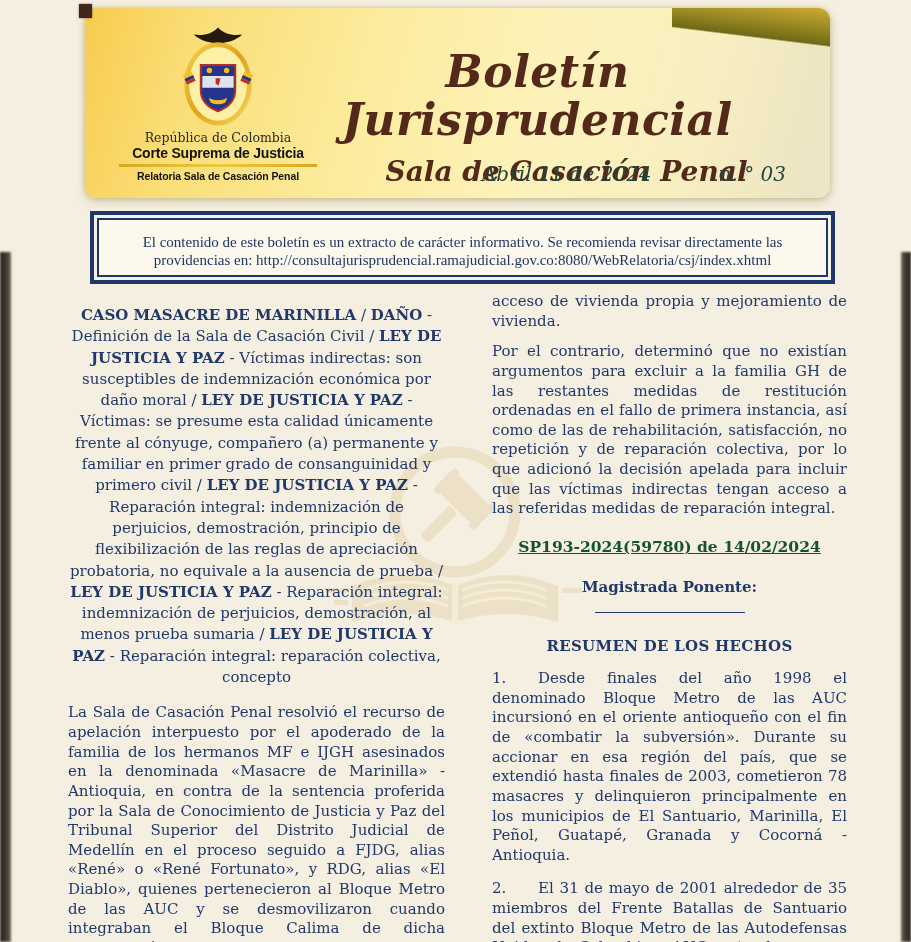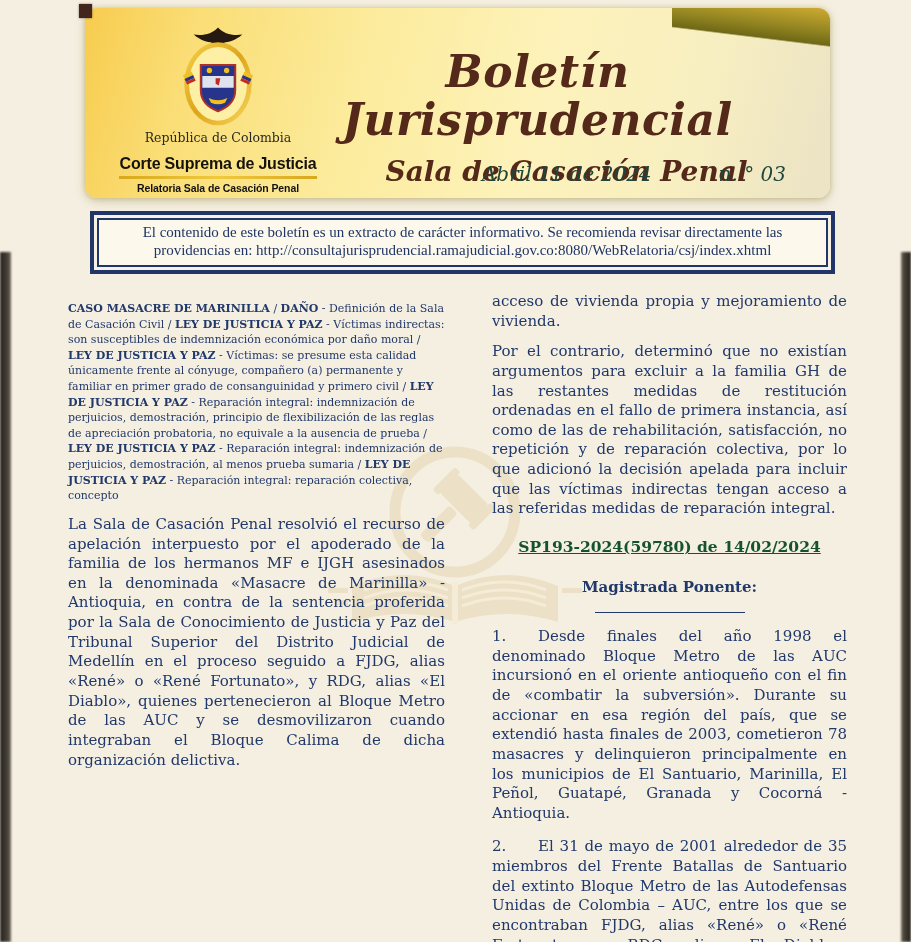--- a/index.html
+++ b/index.html
@@ -23,21 +23,21 @@
   #banner .wedge{
     position:absolute;right:0;top:0;width:158px;height:66px;
     border-top-right-radius:12px;
     background:linear-gradient(187deg,#cfab32 0%,#978822 26%,#6f6816 44%,rgba(0,0,0,0) 46%);
   }
   #corner-square{position:absolute;left:79px;top:4px;width:13px;height:14px;background:#42251d;z-index:3;box-shadow:0 0 2px rgba(60,30,20,.6);}
 
   .seal-col{position:absolute;left:26px;top:16px;width:214px;text-align:center;}
   .seal-col svg{display:block;margin:0 auto;}
   .cap1{font-family:"DejaVu Serif",serif;font-size:12.5px;color:#2a2a24;margin-top:2px;}
-  .cap2{font-family:"Liberation Sans",sans-serif;font-weight:bold;font-size:16px;color:#14120e;letter-spacing:-.2px;margin-top:10px;}
+  .cap2{font-family:"Liberation Sans",sans-serif;font-weight:bold;font-size:14px;color:#14120e;letter-spacing:-.2px;margin-top:0;}
   .goldbar{height:3px;width:198px;background:linear-gradient(90deg,#d8a81c,#f0c93f,#d8a81c);margin:3px auto 3px;}
   .cap3{font-family:"Liberation Sans",sans-serif;font-weight:bold;font-size:10.5px;color:#14120e;letter-spacing:-.1px;}
 
   .masthead-text{position:absolute;left:212px;right:52px;top:28px;text-align:center;color:#54291a;}
   .masthead-text h1{
     margin:12px;font-family:"DejaVu Serif",serif;font-style:italic;font-weight:600;
     font-size:44px;letter-spacing:.5px;line-height:1.1;
   }
   .masthead-text h2{
     margin:4px 0 0;font-family:"DejaVu Serif",serif;font-style:italic;font-weight:600;
@@ -48,35 +48,35 @@
     font-family:"DejaVu Serif",serif;font-style:italic;font-size:20px;color:#1f463c;
   }
 
   
   #notice{
     position:absolute;left:90px;top:211px;width:745px;box-sizing:border-box;
     border:4px solid #20356a;padding:3px;z-index:2;background:#f6f1e2;
   }
   #notice .inner{
     border:2px solid #20356a;background:#fcf8eb;
-    padding:3px 12px 5px;text-align:center;
+    padding:13px 12px 5px;text-align:center;
     font-family:"Liberation Serif",serif;font-size:15px;line-height:1.22;color:#1f3566;
   }
 
   
   #watermark{position:absolute;left:322px;top:430px;z-index:0;opacity:.85;}
 
   
   #content{
     position:absolute;left:68px;top:290px;width:779px;z-index:1;
     display:flex;gap:47px;color:#21386b;
   }
   .col-left{width:377px;}
   .col-right{width:355px;}
-  .headline{font-size:11px;line-height:1.42;}
+  .headline{text-align:center;font-size:15px;line-height:1.42;}
   .b{font-weight:bold;}
   .para{text-align:justify;font-size:15px;line-height:1.31;margin:11px 0 0;}
   .col-left .para:first-of-type{margin-top:14px;}
   .col-right .para:first-of-type{margin-top:2px;}
   .case-link{
     display:block;text-align:center;font-weight:bold;text-decoration:underline;
     margin-top:18px;font-size:15.5px;color:#14532d;cursor:pointer;
   }
   .ponente-label{text-align:center;font-weight:bold;font-size:15px;margin-top:22px;}
   .ponente-name{text-align:center;font-weight:bold;font-size:15px;margin-top:11px;}
@@ -171,19 +171,20 @@
     <p class="para">La Sala de Casación Penal resolvió el recurso de apelación interpuesto por el apoderado de la familia de los hermanos MF e IJGH asesinados en la denominada «Masacre de Marinilla» - Antioquia, en contra de la sentencia proferida por la Sala de Conocimiento de Justicia y Paz del Tribunal Superior del Distrito Judicial de Medellín en el proceso seguido a FJDG, alias «René» o «René Fortunato», y RDG, alias «El Diablo», quienes pertenecieron al Bloque Metro de las AUC y se desmovilizaron cuando integraban el Bloque Calima de dicha organización delictiva.</p>
 
   </div>
 
   <div class="col-right">
     <p class="para">acceso de vivienda propia y mejoramiento de vivienda.</p>
     <p class="para">Por el contrario, determinó que no existían argumentos para excluir a la familia GH de las restantes medidas de restitución ordenadas en el fallo de primera instancia, así como de las de rehabilitación, satisfacción, no repetición y de reparación colectiva, por lo que adicionó la decisión apelada para incluir que las víctimas indirectas tengan acceso a las referidas medidas de reparación integral.</p>
     <a class="case-link">SP193-2024(59780) de 14/02/2024</a>
     <div class="ponente-label">Magistrada Ponente:</div>
     <div class="rule"></div>
+    <div class="section-heading">RESUMEN DE LOS HECHOS</div>
     <p class="num-para"><span class="pnum">1.</span><span>Desde finales del año 1998 el denominado Bloque Metro de las AUC incursionó en el oriente antioqueño con el fin de «combatir la subversión». Durante su accionar en esa región del país, que se extendió hasta finales de 2003, cometieron 78 masacres y delinquieron principalmente en los municipios de El Santuario, Marinilla, El Peñol, Guatapé, Granada y Cocorná - Antioquia.</span></p>
     <p class="num-para"><span class="pnum">2.</span><span>El 31 de mayo de 2001 alrededor de 35 miembros del Frente Batallas de Santuario del extinto Bloque Metro de las Autodefensas Unidas de Colombia – AUC, entre los que se encontraban FJDG, alias «René» o «René Fortunato», y RDG, alias «El Diablo», ingresaron a la vereda Salto Arriba del municipio de Marinilla</span></p>
   </div>
 </div>
 
 <div id="edge-left" class="edge"></div>
 <div id="edge-right" class="edge"></div>
 
 </body></html>

